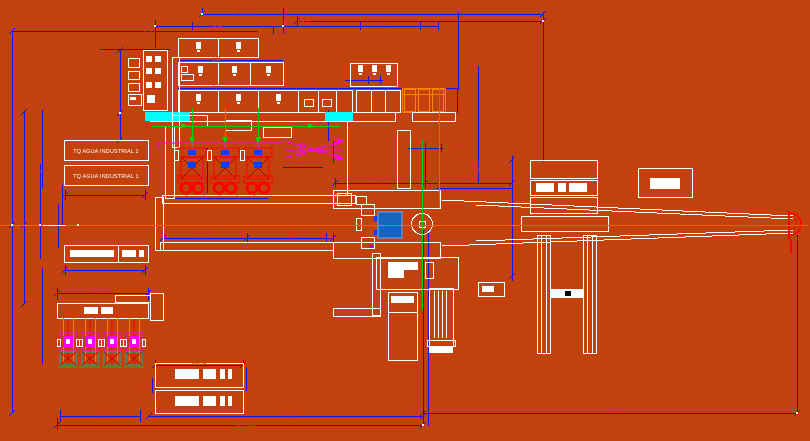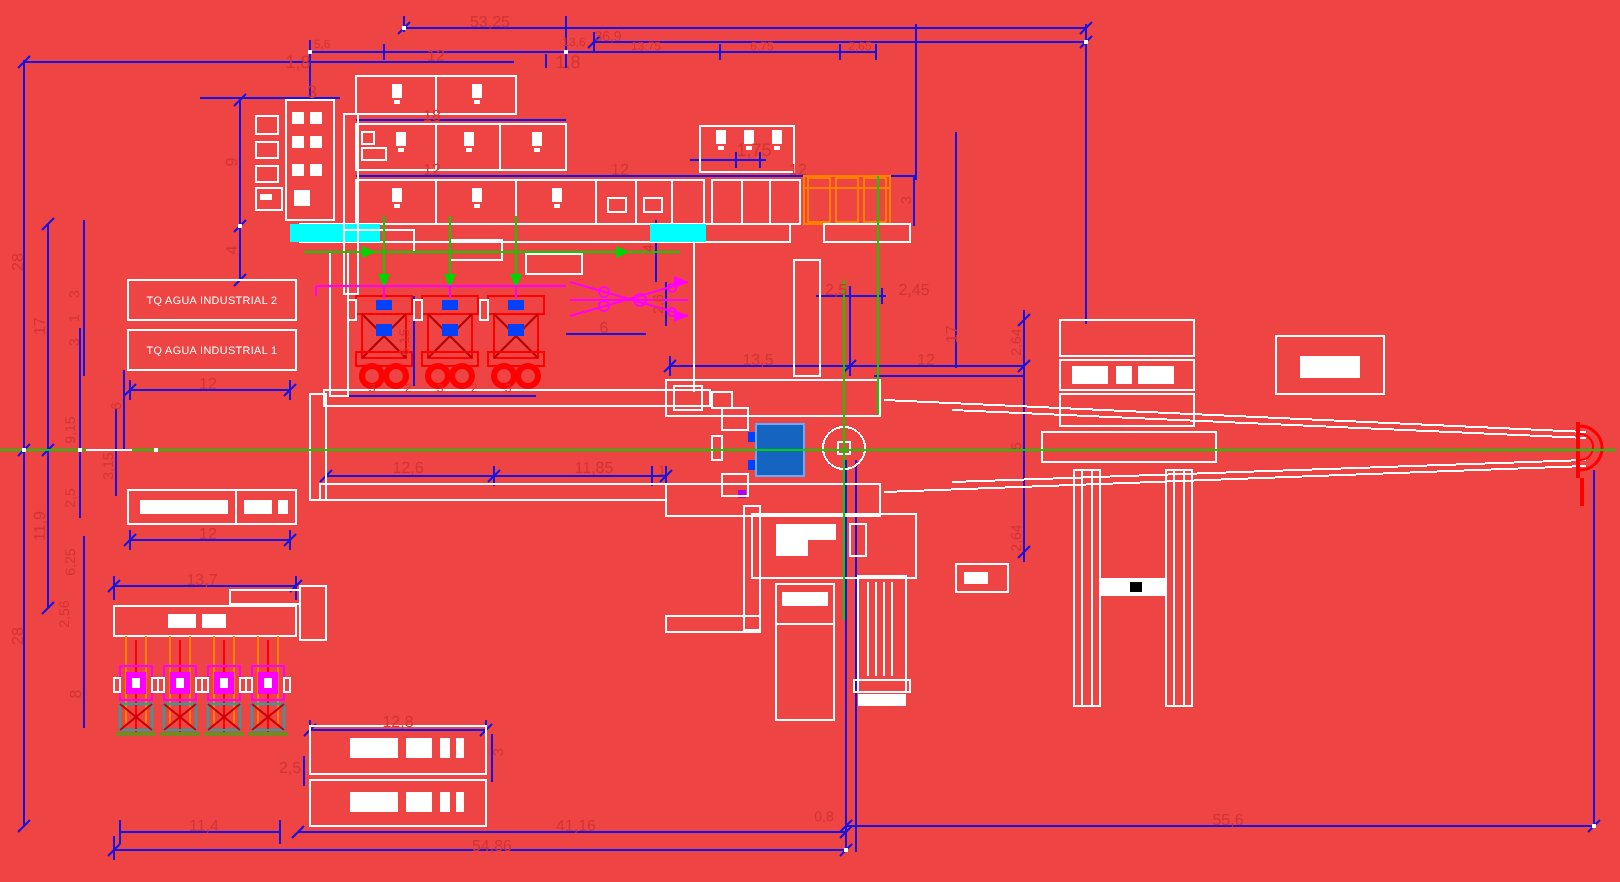--- a/index.html
+++ b/index.html
@@ -1,16 +1,16 @@
 <!DOCTYPE html>
 <html><head>
 <meta charset="utf-8">
 <style>
   html,body{margin:0;padding:0;background:#000;}
-  .stage{width:810px;height:441px;background:#ef4444;position:relative;overflow:hidden;}
+  .stage{width:810px;height:441px;background:#c2410c;position:relative;overflow:hidden;}
   svg{display:block;}
   .dim{fill:#d23434;font-family:"Liberation Sans",sans-serif;text-anchor:middle;dominant-baseline:central;}
   .tank{fill:#ffffff;font-family:"Liberation Sans",sans-serif;font-size:5.4px;text-anchor:middle;dominant-baseline:central;letter-spacing:.2px;}
   .bl{stroke:#1414e6;stroke-width:1;fill:none;shape-rendering:crispEdges;}
   .wl{stroke:#ffffff;stroke-width:1;fill:none;shape-rendering:crispEdges;}
   .wf{fill:#ffffff;stroke:none;}
   .gr{stroke:#00d400;stroke-width:1;fill:none;shape-rendering:crispEdges;}
   .mg{stroke:#ff00ff;stroke-width:1;fill:none;}
   .rd{stroke:#ff0000;stroke-width:1;fill:none;}
   .or{stroke:#ff7f00;stroke-width:1;fill:none;shape-rendering:crispEdges;}

